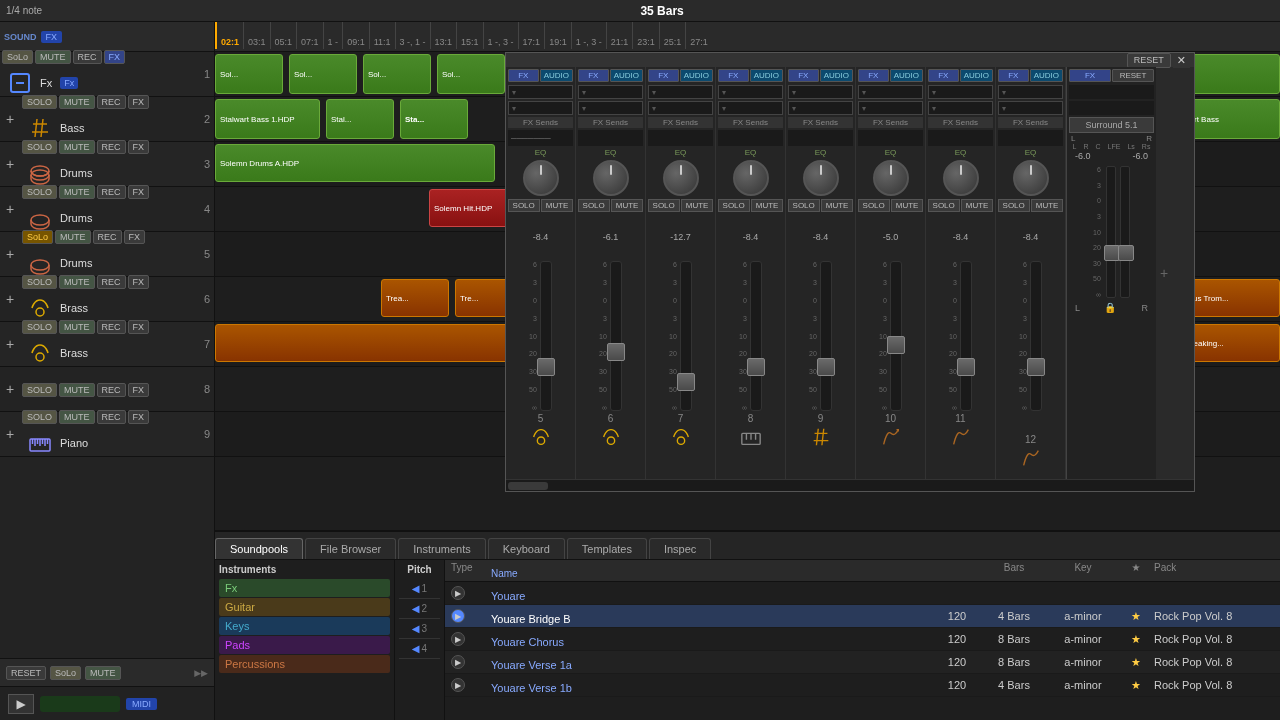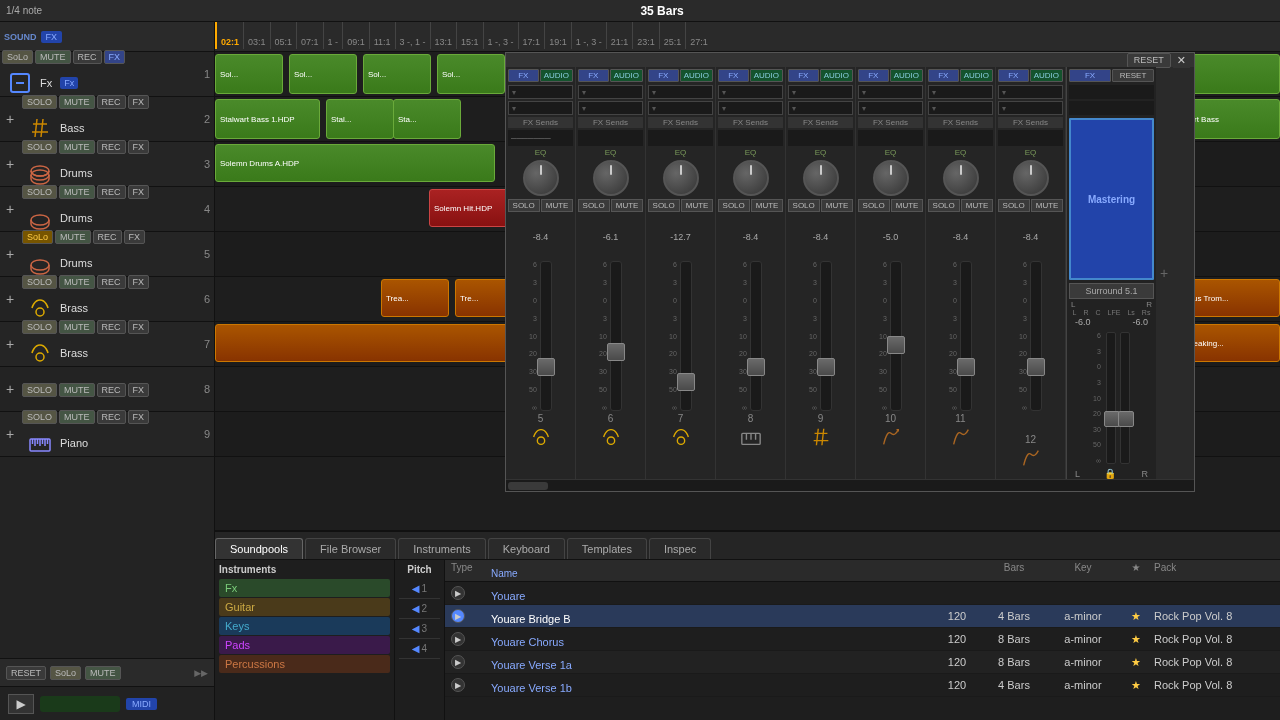--- a/index.html
+++ b/index.html
@@ -59,21 +59,21 @@
     
     #mixer-overlay { position: absolute; top: 0; left: 290px; width: 690px; height: 440px; background: #2a2a2a; border: 1px solid #555; z-index: 10; display: flex; flex-direction: column; }
     #mixer-title-bar { background: #333; height: 14px; display: flex; align-items: center; justify-content: space-between; padding: 0 4px; font-size: 9px; color: #aaa; }
     #mixer-channels { display: flex; flex: 1; overflow: hidden; }
     
     .mix-channel { width: 70px; border-right: 1px solid #333; display: flex; flex-direction: column; background: #252525; }
     
     .mix-top-btns { display: flex; gap: 1px; padding: 2px; }
     .mix-btn { background: #3a3a3a; border: 1px solid #555; color: #bbb; font-size: 8px; padding: 1px 3px; cursor: pointer; border-radius: 1px; flex: 1; text-align: center; }
     .mix-btn.fx-active { background: #334488; color: #88aaff; }
-    .mix-btn.audio-active { background: #14532d; color: #88ccdd; }
+    .mix-btn.audio-active { background: #0c4a6e; color: #88ccdd; }
 
     .mix-dropdown { background: #1a1a1a; border: 1px solid #444; margin: 1px 2px; height: 14px; display: flex; align-items: center; padding: 0 3px; font-size: 8px; color: #888; }
 
     .fx-sends-label { font-size: 8px; color: #888; padding: 1px 4px; background: #333; margin: 1px 2px; text-align: center; }
     .mix-knob-row { display: flex; justify-content: center; padding: 2px; }
     
     .knob { width: 36px; height: 36px; border-radius: 50%; background: radial-gradient(circle at 35% 35%, #666, #333); border: 2px solid #555; position: relative; display: flex; align-items: center; justify-content: center; }
     .knob::after { content: ''; position: absolute; width: 2px; height: 10px; background: #ccc; top: 3px; left: 50%; transform: translateX(-50%) rotate(0deg); transform-origin: bottom center; border-radius: 1px; }
 
     .solo-mute-row { display: flex; gap: 1px; padding: 1px 4px; justify-content: center; }
@@ -419,21 +419,21 @@
           </div>
       </div>
 
       <div class="clip-row">
         <div class="clip clip-green" style="left:0;width:105px;">
             <span class="clip-label">Stalwart Bass 1.HDP</span>
           </div>
         <div class="clip clip-green" style="left:111px;width:68px;">
             <span class="clip-label">Stal...</span>
           </div>
-        <div class="clip clip-green" style="left:178px;width:68px;">
+        <div class="clip clip-green" style="left:185px;width:68px;font-weight:bold;">
             <span class="clip-label">Sta...</span>
           </div>
         <div class="clip clip-green" style="right:0;width:115px;">
             <span class="clip-label">Stalwart Bass</span>
           </div>
       </div>
 
       <div class="clip-row" style="background:#1c1c1c;">
         <div class="clip clip-green" style="left:0;width:280px;height:38px;">
             <span class="clip-label">Solemn Drums A.HDP</span>
@@ -859,21 +859,20 @@
             </div>
           </div>
 
           <div id="mastering-panel" style="width:90px;border-left:1px solid #444;background:#222;display:flex;flex-direction:column;">
             <div style="display:flex;gap:1px;padding:2px;">
               <button class="mix-btn" style="background:#334488;color:#88aaff;">FX</button>
               <button class="mix-btn">RESET</button>
             </div>
             <div style="background:#1a1a1a;margin:1px 2px;height:14px;display:flex;align-items:center;padding:0 3px;font-size:8px;color:#555;"></div>
             <div style="background:#1a1a1a;margin:1px 2px;height:14px;"></div>
-            <button class="mix-btn master-btn-active" style="background:#2244aa;color:#88aaff;border:2px solid #4488cc;margin:2px;padding:3px 2px;font-size:10px;font-weight:bold;">Mastering</button>
             <div style="background:#3a3a3a;color:#aaa;font-size:9px;text-align:center;padding:2px;margin:1px 2px;border:1px solid #555;">Surround 5.1</div>
             <div style="display:flex;justify-content:space-between;padding:0 4px;font-size:8px;color:#888;">
               <span>L</span>
                 <span>R</span>
             </div>
             <div style="display:flex;justify-content:space-around;padding:0 2px;font-size:7px;color:#777;">
               <span>L</span>
                 <span>R</span>
                 <span>C</span>
                 <span>LFE</span>

